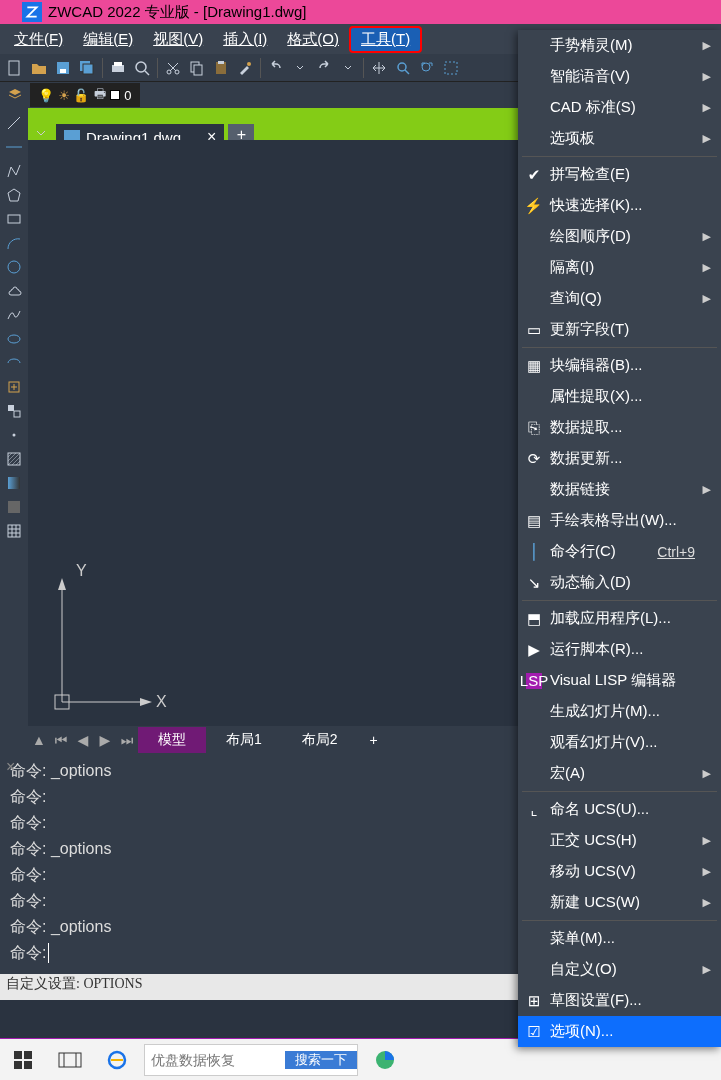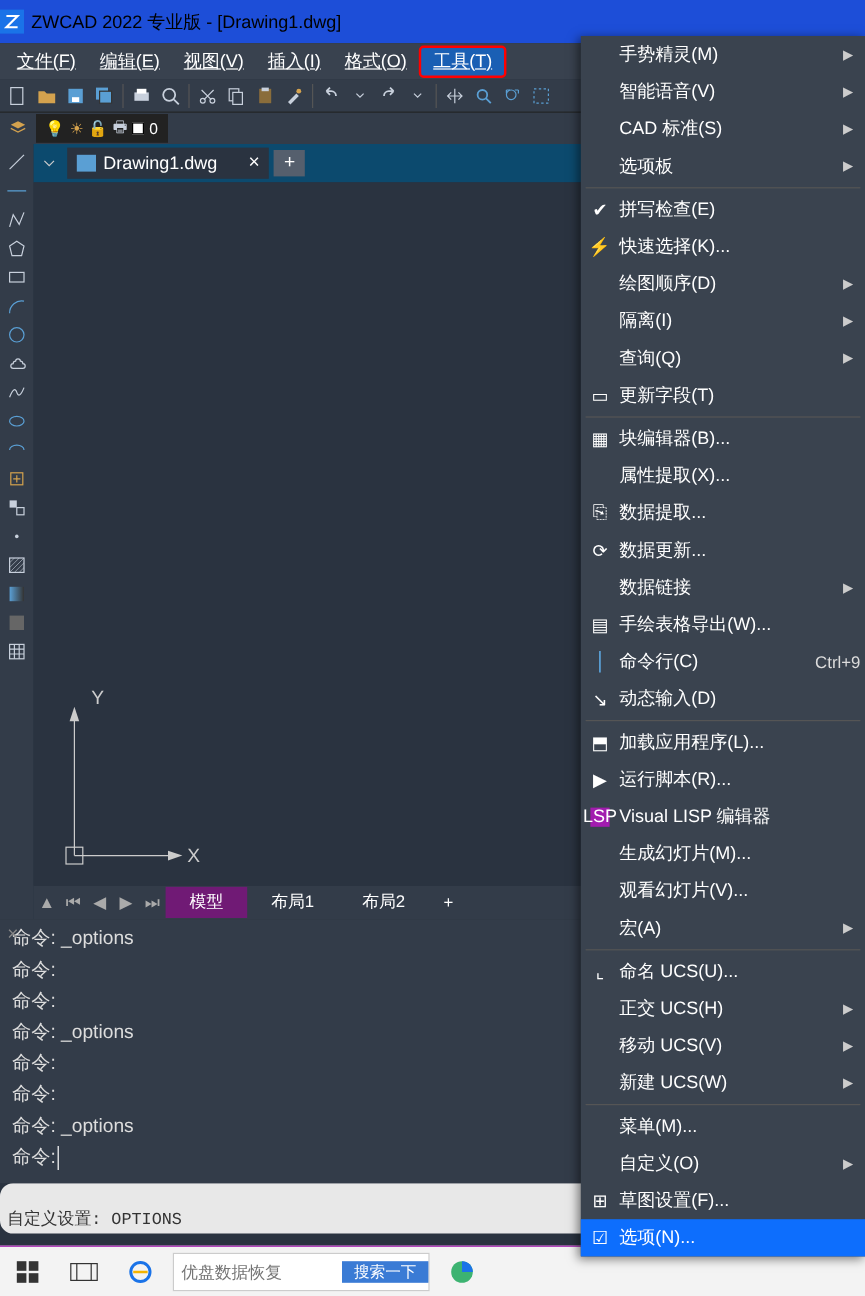--- a/index.html
+++ b/index.html
@@ -1,39 +1,39 @@
 <!DOCTYPE html>
 <html><head>
 <meta charset="utf-8">
 <style>
 * { margin: 0; padding: 0; box-sizing: border-box; font-family: "Microsoft YaHei", sans-serif; }
 body { width: 721px; height: 1080px; background: #2a3340; overflow: hidden; position: relative; }
 
-.title-bar { height: 36px; background: #1d4ed8; display: flex; align-items: center; padding: 0 0; font-size: 15px; color: #000; }
+.title-bar { height: 24px; background: #ec4899; display: flex; align-items: center; padding: 0 22px; font-size: 15px; color: #000; }
 .title-bar .logo { width: 20px; height: 20px; background: #1a73e8; margin-right: 6px; display: flex; align-items: center; justify-content: center; }
 .title-bar .logo svg { width: 14px; height: 14px; }
 
 .menu-bar { height: 30px; background: #39424f; display: flex; align-items: center; padding: 0 4px; font-size: 15px; color: #fff; text-decoration: underline; }
 .menu-item { padding: 4px 10px; cursor: pointer; }
 .menu-item.active { background: #1a5fb4; border: 2px solid #f00; border-radius: 4px; padding: 2px 10px; }
 
 .toolbar-row { height: 28px; background: #333c49; display: flex; align-items: center; padding: 0 4px; gap: 2px; border-bottom: 1px solid #222; }
 .tb-icon { width: 22px; height: 22px; display: flex; align-items: center; justify-content: center; cursor: pointer; }
 .tb-sep { width: 1px; height: 20px; background: #555; margin: 0 2px; }
 
 .layer-row { height: 26px; background: #333c49; display: flex; align-items: center; padding: 0 4px; gap: 4px; color: #fff; font-size: 13px; }
 .layer-sel { background: #222; padding: 1px 8px; display: flex; align-items: center; gap: 4px; }
 .sq-white { width: 10px; height: 10px; background: #fff; border: 1px solid #000; }
 
 .main-area { display: flex; height: 646px; }
 .side-toolbar { width: 28px; background: #333c49; display: flex; flex-direction: column; align-items: center; padding-top: 4px; gap: 2px; }
 .st-icon { width: 22px; height: 22px; display: flex; align-items: center; justify-content: center; cursor: pointer; }
 
 .canvas-wrap { flex: 1; display: flex; flex-direction: column; }
-.doc-tabs { height: 30px; background: #0c4a6e; display: flex; align-items: center; padding: 16px 4px; }
+.doc-tabs { height: 30px; background: #84cc16; display: flex; align-items: flex-start; padding: 16px 4px; }
 .doc-tab { background: #2a3340; color: #fff; padding: 4px 8px; font-family: monospace; font-size: 15px; display: flex; align-items: center; gap: 6px; }
 .doc-tab .fileico { width: 16px; height: 14px; background: #5a9fd4; }
 .doc-tab .close { margin-left: 20px; font-size: 16px; cursor: pointer; }
 .add-tab { width: 26px; height: 22px; background: #555f6d; margin-left: 4px; display: flex; align-items: center; justify-content: center; color: #fff; cursor: pointer; }
 
 .canvas { flex: 1; background: #2a3340; position: relative; }
 .axis { position: absolute; bottom: 0px; left: 10px; }
 
 .layout-tabs { height: 28px; background: #333c49; display: flex; align-items: center; color: #fff; font-size: 14px; }
 .lt-nav { width: 22px; display: flex; align-items: center; justify-content: center; cursor: pointer; color: #aaa; }
@@ -41,36 +41,36 @@
 .lt-tab.active { background: #701a75; }
 .lt-add { padding: 4px 12px; cursor: pointer; }
 
 .cmd-panel { height: 220px; background: #333c49; color: #ddd; font-family: monospace; font-size: 16px; padding: 4px 6px; position: relative; }
 .cmd-x { position: absolute; left: 6px; top: 4px; color: #888; }
 .cmd-lines { margin-left: 4px; }
 .cmd-line { line-height: 26px; min-height: 26px; }
 .cmd-input-line { display: flex; align-items: center; }
 .cmd-cursor { width: 1px; height: 20px; background: #fff; margin-left: 2px; }
 
-.status-bar { height: 26px; background: #e8e8e8; color: #333; font-size: 14px; padding: 21px 6px; font-family: Liberation Mono, monospace; border-radius: 11px; }
+.status-bar { height: 26px; background: #e8e8e8; color: #333; font-size: 14px; padding: 1px 6px; font-family: Liberation Serif, serif; }
 
 .taskbar { position: absolute; bottom: 0; left: 0; right: 0; height: 42px; background: #f3f3f3; display: flex; align-items: center; padding: 0 4px; gap: 8px; border-top: 1px solid #a21caf; }
 .win-start { width: 38px; height: 32px; display: flex; align-items: center; justify-content: center; }
 .taskbar svg { display: block; }
 .task-btn { height: 32px; display: flex; align-items: center; justify-content: center; padding: 0 8px; }
 .search-box { height: 32px; display: flex; align-items: center; background: #fff; border: 1px solid #ccc; }
 .search-box input { border: none; outline: none; width: 140px; padding: 0 6px; font-size: 14px; }
 .search-btn { background: #3a7bd5; color: #fff; padding: 0 10px; font-size: 13px; }
 
 
-.dropdown { position: absolute; top: 30px; right: 0; width: 237px; background: #3a434f; color: #fff; font-size: 15px; z-index: 100; box-shadow: -2px 2px 8px rgba(0,0,0,.5); text-align: center; }
+.dropdown { position: absolute; top: 30px; right: 0; width: 203px; background: #3a434f; color: #fff; font-size: 15px; z-index: 100; box-shadow: -2px 2px 8px rgba(0,0,0,.5); text-align: center; }
 .dd-item { height: 31px; display: flex; align-items: center; padding: 0 10px 0 32px; position: relative; cursor: pointer; }
 .dd-item.highlighted { background: #0d6efd; }
 .dd-item .arrow { position: absolute; right: 10px; font-size: 11px; color: #ccc; }
-.dd-item .shortcut { position: absolute; right: 4px; font-size: 14px; color: #ddd; }
+.dd-item .shortcut { position: absolute; right: 26px; font-size: 14px; color: #ddd; text-decoration: underline; }
 .dd-sep { height: 1px; background: #555; margin: 2px 4px; }
 .dd-icon { position: absolute; left: 8px; width: 16px; height: 16px; display: flex; align-items: center; justify-content: center; }
 </style>
 </head>
 <body>
 
 <div class="title-bar">
   <span class="logo">
       <svg viewBox="0 0 24 24">
         <path d="M4 4 L20 4 L4 20 L20 20" stroke="#fff" stroke-width="3" fill="none"></path>

